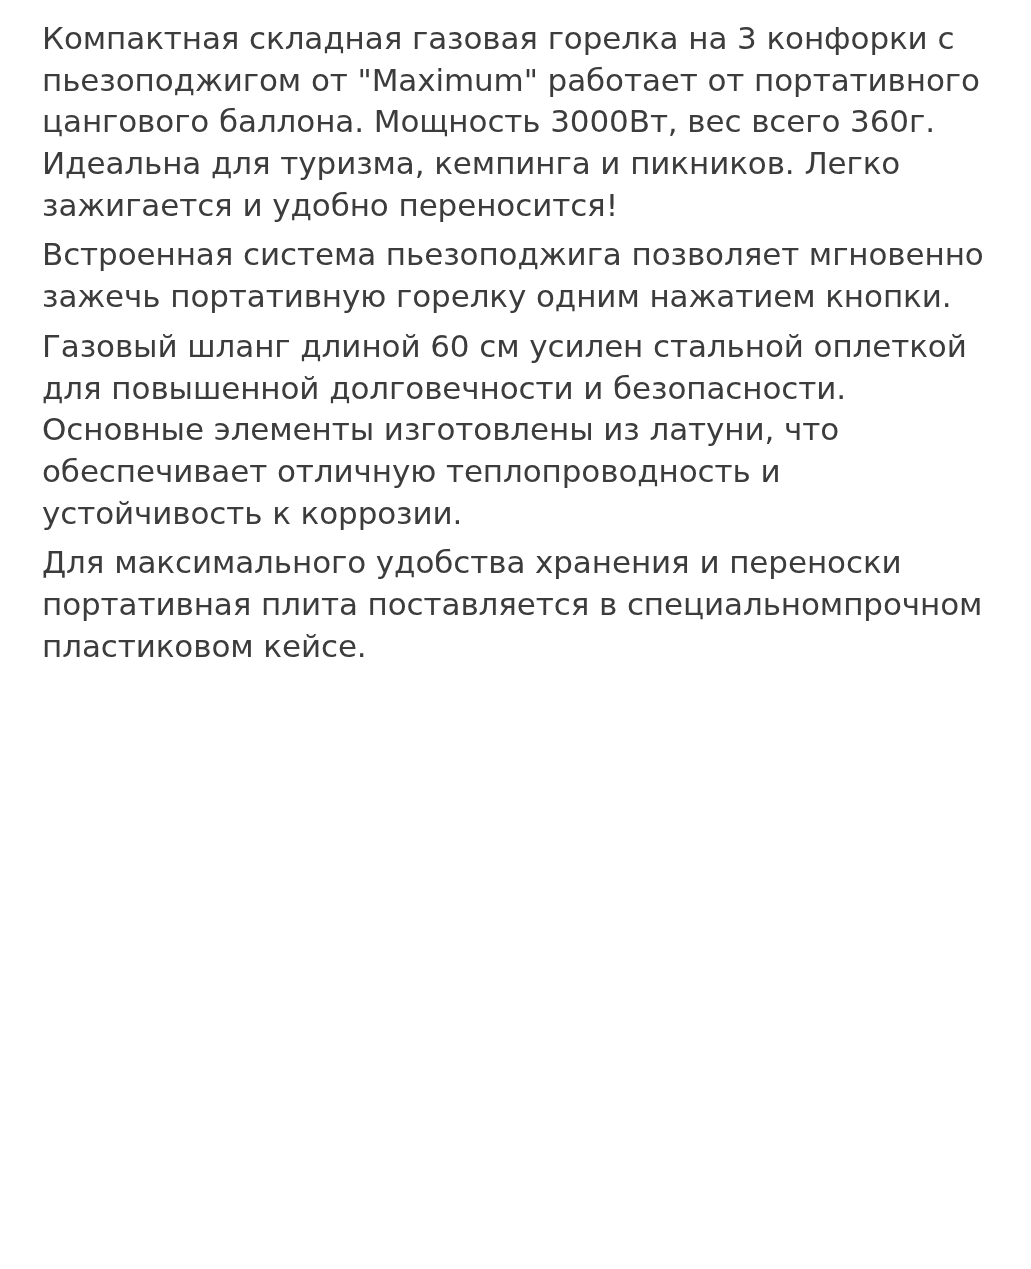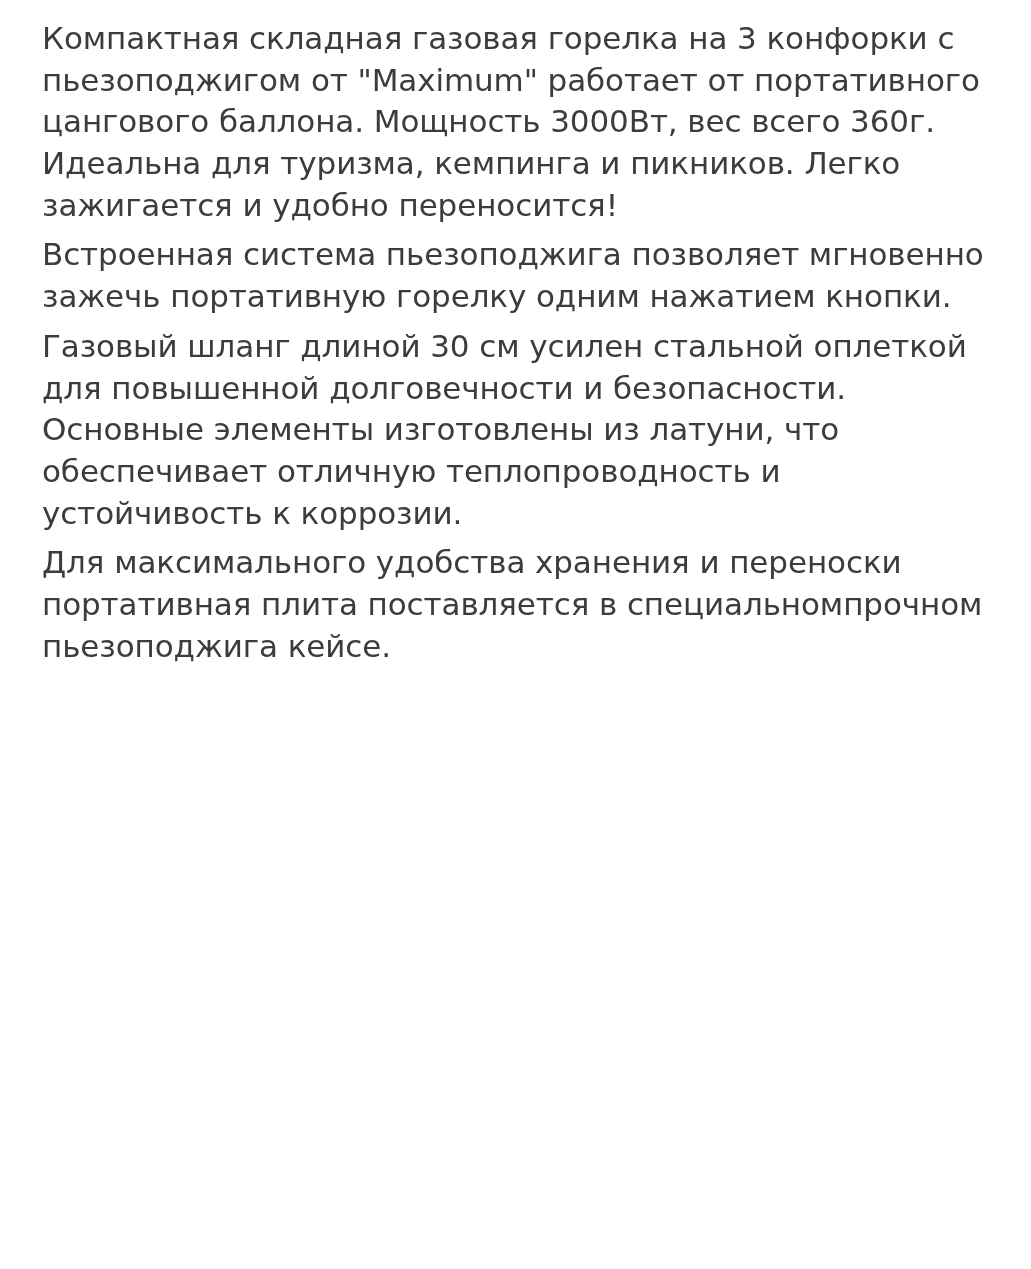--- a/index.html
+++ b/index.html
@@ -36,16 +36,16 @@
     margin-top: 8px;
   }
 </style>
 </head>
 <body>
 
 <div class="page">
   <div class="description">
     <p>Компактная складная газовая горелка на 3 конфорки с пьезоподжигом от "Maximum" работает от портативного цангового баллона. Мощность 3000Вт, вес всего 360г. Идеальна для туризма, кемпинга и пикников. Легко зажигается и удобно переносится!</p>
     <p>Встроенная система пьезоподжига позволяет мгновенно зажечь портативную горелку одним нажатием кнопки.</p>
-    <p>Газовый шланг длиной 30 см усилен стальной оплеткой для повышенной долговечности и безопасности. Основные элементы изготовлены из латуни, что обеспечивает отличную теплопроводность и устойчивость к коррозии.</p>
-    <p>Для максимального удобства хранения и переноски портативная плита поставляется в специальномпрочном пьезоподжига кейсе.</p>
+    <p>Газовый шланг длиной 60 см усилен стальной оплеткой для повышенной долговечности и безопасности. Основные элементы изготовлены из латуни, что обеспечивает отличную теплопроводность и устойчивость к коррозии.</p>
+    <p>Для максимального удобства хранения и переноски портативная плита поставляется в специальномпрочном пластиковом кейсе.</p>
   </div>
 </div>
 
 </body></html>

